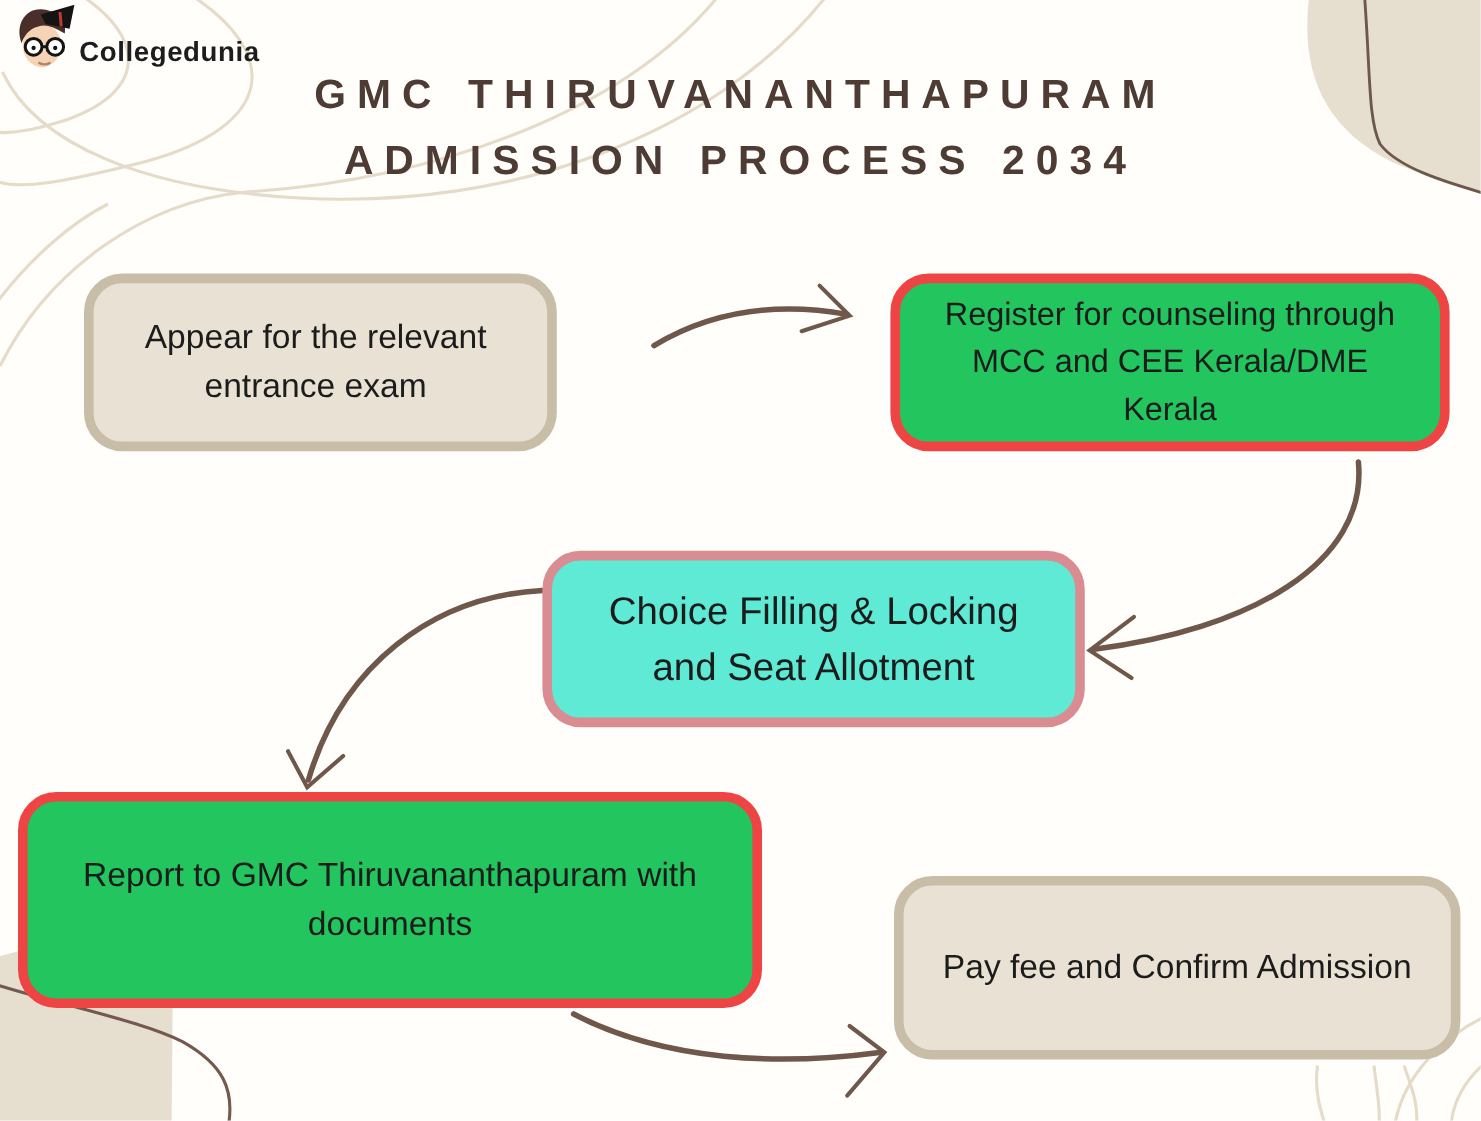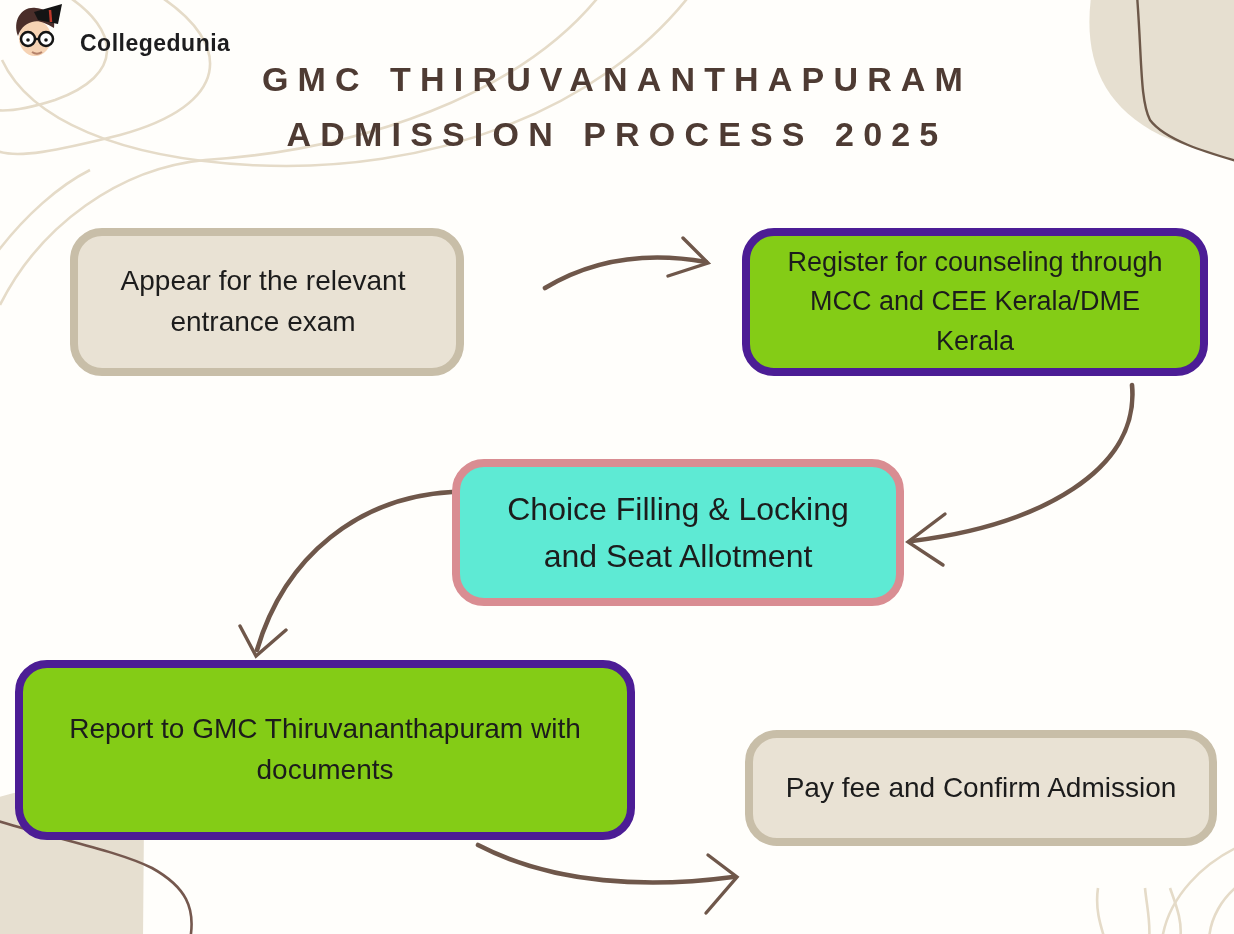--- a/index.html
+++ b/index.html
@@ -6,21 +6,21 @@
   .canvas{
     position:relative;
     width:1234px;height:934px;
     background:#fffefb;
     overflow:hidden;
     font-family:"Liberation Sans", sans-serif;
   }
   svg.layer{position:absolute;left:0;top:0;width:1234px;height:934px;pointer-events:none;}
 
   
-  .logo{position:absolute;left:8px;top:2px;display:flex;align-items:center;gap:14px;}
+  .logo{position:absolute;left:8px;top:2px;display:flex;align-items:center;}
   .logo-text{
     font-size:23px;font-weight:700;color:#1d1d1f;letter-spacing:.5px;
     margin-top:20px;
   }
 
   
   .title{
     position:absolute;left:0;top:52px;width:1234px;
     text-align:center;color:#4e3b33;
     font-weight:800;font-size:34px;line-height:55px;
@@ -32,28 +32,28 @@
     position:absolute;
     display:flex;align-items:center;justify-content:center;
     text-align:center;
     border-radius:32px;
     color:#1c1c1c;
     font-size:28px;line-height:1.45;
     padding:10px 26px;
     box-sizing:border-box;
   }
   .variant-beige {background:#e9e2d4;border:8px solid #c8bea8;}
-  .variant-salmon{background:#84cc16;border:8px solid #4c1d95;}
+  .variant-salmon{background:#22c55e;border:8px solid #ef4444;}
   .variant-pink  {background:#5eead4;border:8px solid #d98d92;}
 
   .step-1{left:70px;  top:228px; width:394px; height:148px;padding-left:18px;}
   .step-2{left:742px; top:228px; width:466px; height:148px; font-size:27px;}
   .step-3{left:452px; top:459px; width:452px; height:147px; font-size:32px;}
   .step-4{left:15px;  top:660px; width:620px; height:180px;}
-  .step-5{left:745px; top:730px; width:472px; height:116px;}
+  .step-5{left:745px; top:730px; width:472px; height:153px;}
 </style>
 </head>
 <body>
 
 <div class="canvas">
 
   <svg class="layer" viewBox="0 0 1234 934">
 
     <g fill="none" stroke="#e5dbc8" stroke-width="2.6">
       <path d="M 690 -5 C 600 110, 430 175, 250 165 C 120 158, 30 120, 2 60"></path>
@@ -117,21 +117,21 @@
       <circle cx="20" cy="38" r="1.8" fill="#141414"></circle>
       <circle cx="38" cy="38" r="1.8" fill="#141414"></circle>
 
       <path d="M 24 50 C 27 52, 31 52, 34 50" stroke="#b5826a" stroke-width="2" fill="none"></path>
     </svg>
     <span class="logo-text">Collegedunia</span>
   </div>
 
   <div class="title">
     <div>GMC THIRUVANANTHAPURAM</div>
-    <div>ADMISSION PROCESS 2025</div>
+    <div>ADMISSION PROCESS 2034</div>
   </div>
 
   <div class="step step-1 variant-beige">
     <span>Appear for the relevant entrance exam</span>
   </div>
 
   <div class="step step-2 variant-salmon">
     <span>Register for counseling through MCC and CEE Kerala/DME Kerala</span>
   </div>
 

